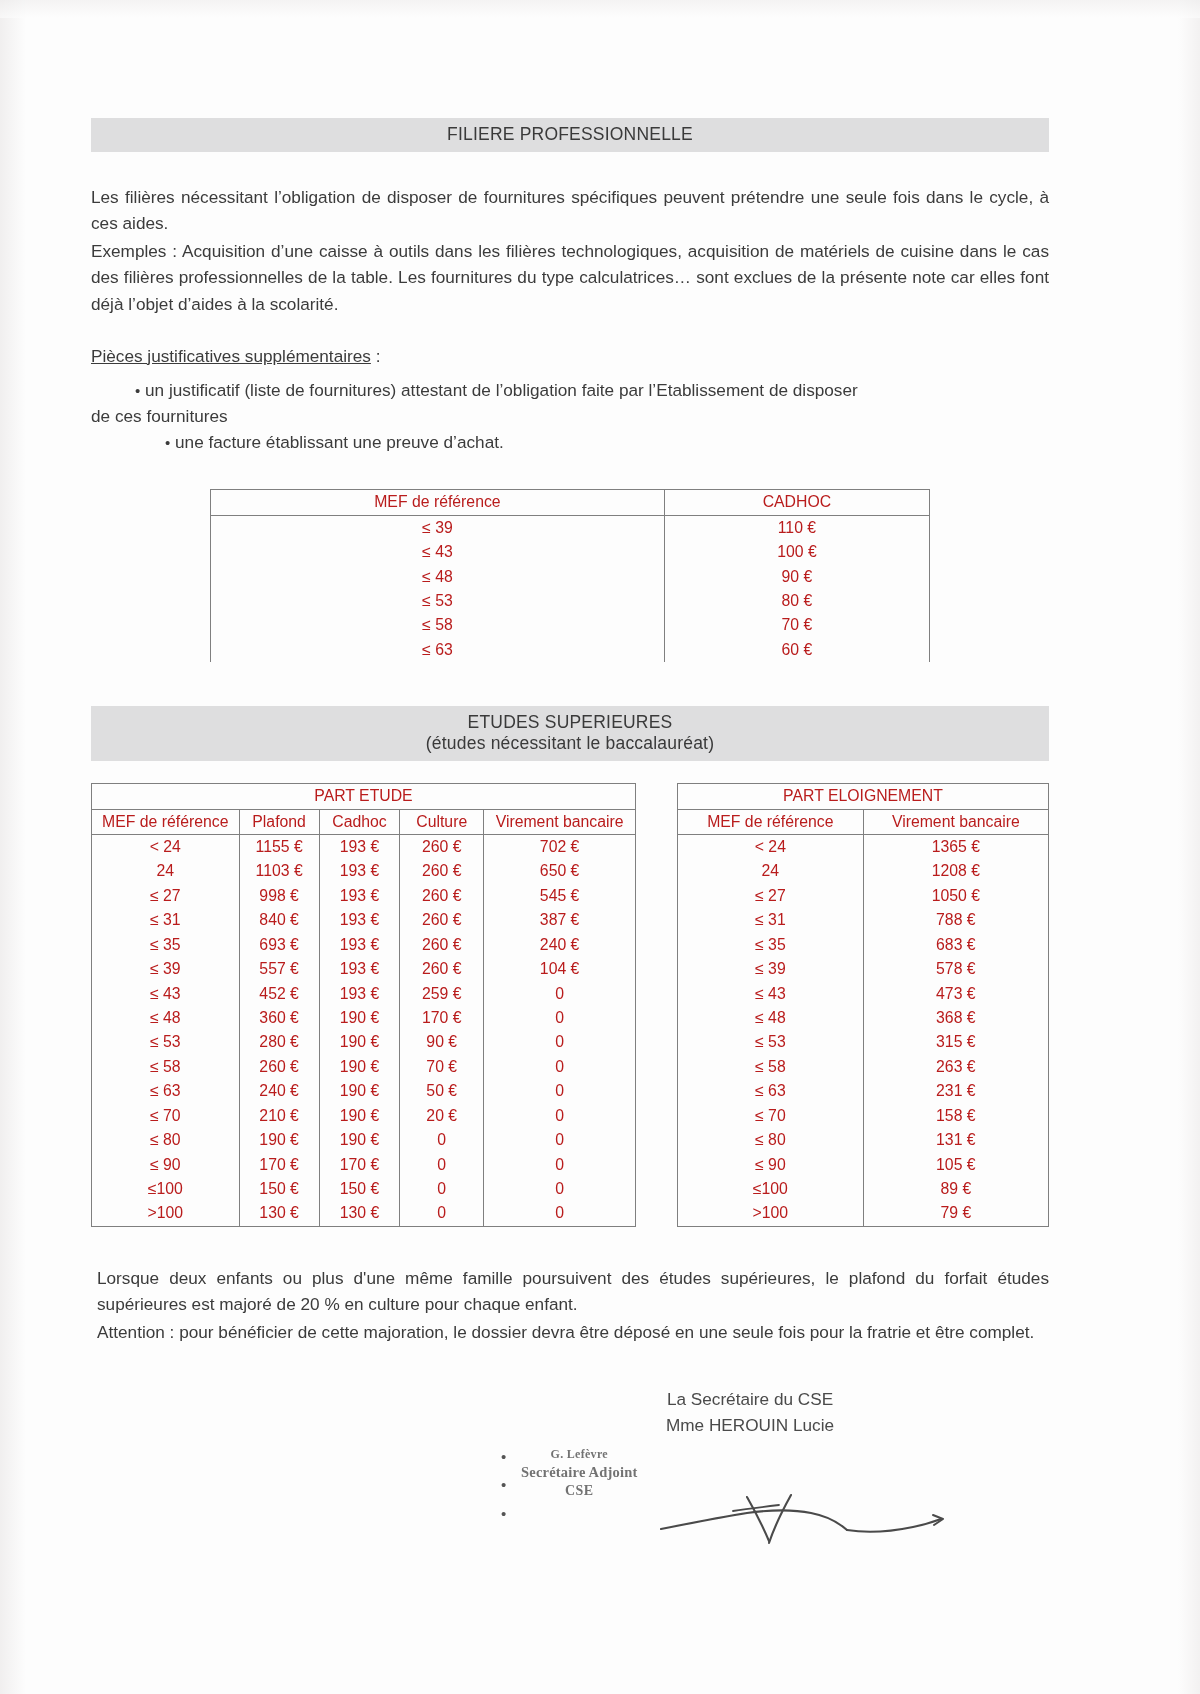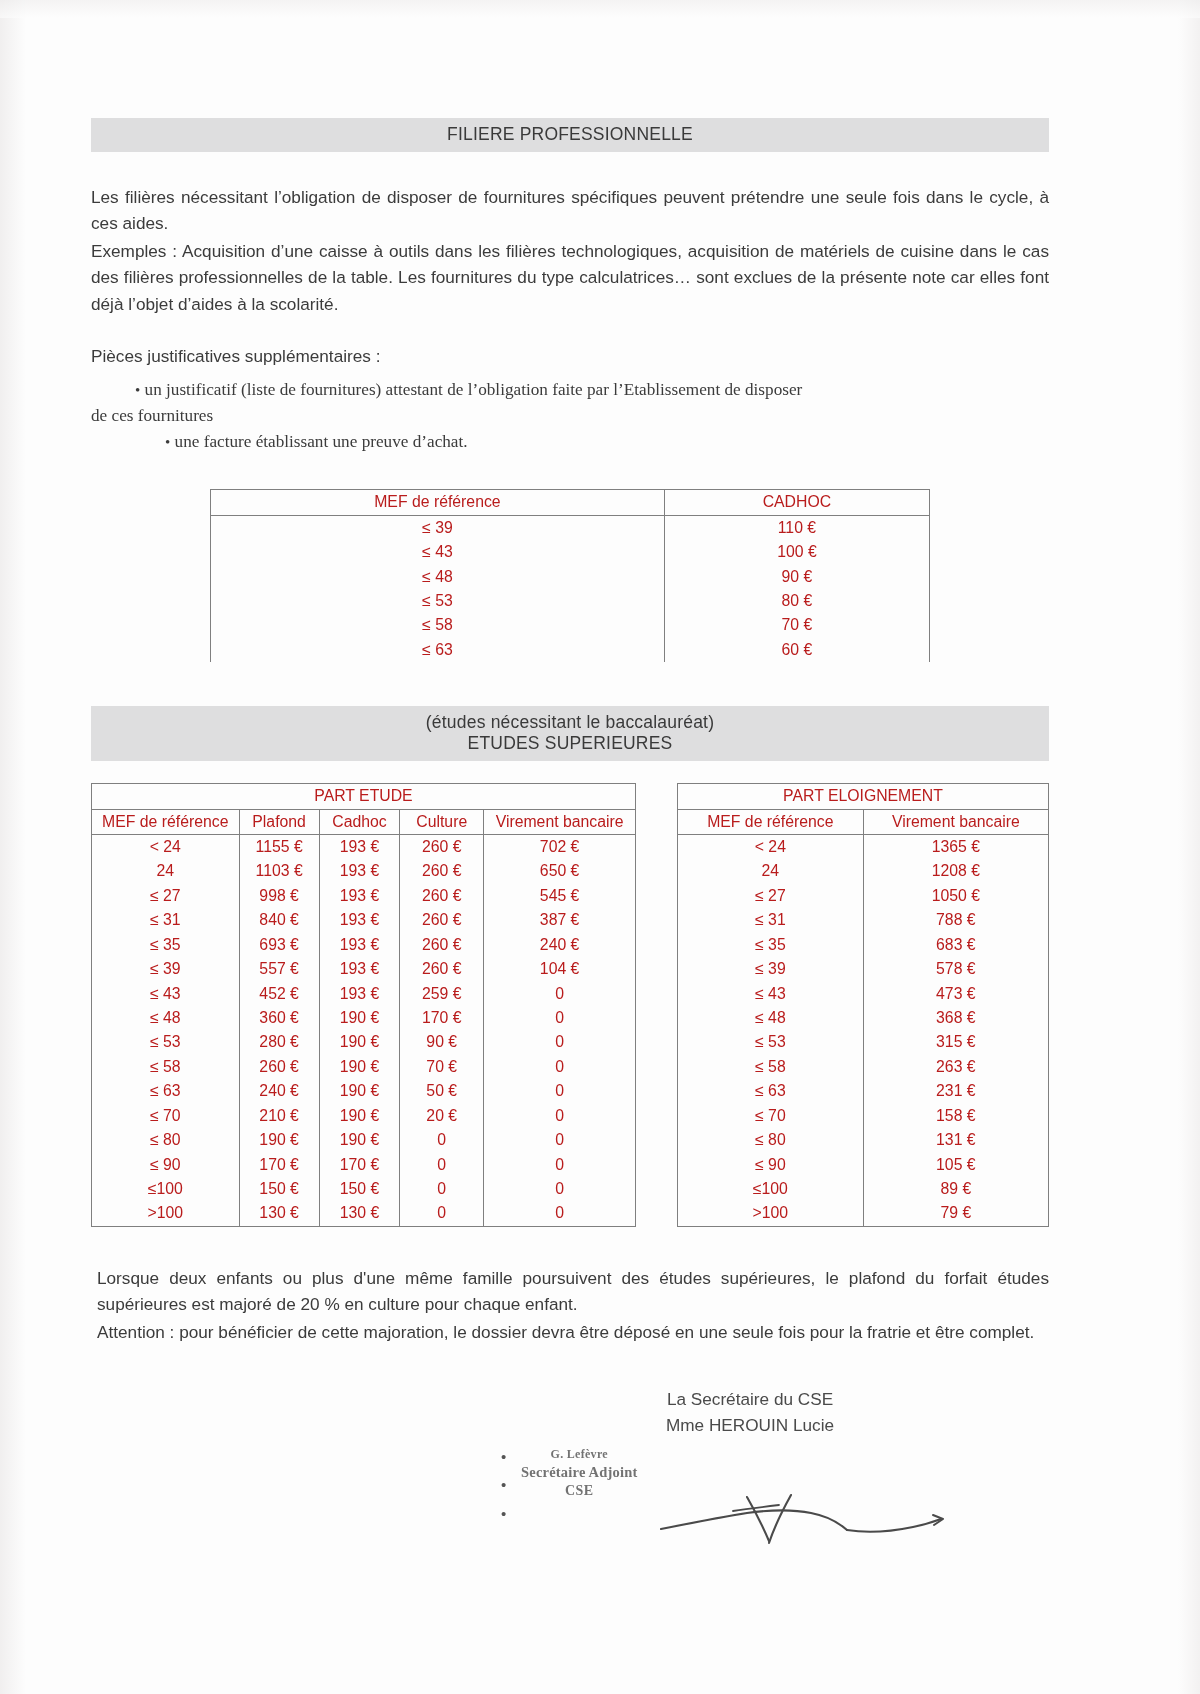--- a/index.html
+++ b/index.html
@@ -55,26 +55,25 @@
   }
   .band .line2 { display: block; }
   .para {
     font-size: 17.2px;
     line-height: 1.52;
     text-align: justify;
     color: #3b3b3b;
     margin: 0;
   }
   .b { font-weight: normal; }
-  .u { }
+  .u { text-decoration: underline; }
   .bullet-row {
     font-size: 17.2px;
     line-height: 1.52;
     color: #3b3b3b;
-    font-family: Liberation Serif, serif;
   }
   .indent-1 { padding-left: 62px; text-indent: -18px; }
   .indent-2 { padding-left: 92px; text-indent: -18px; }
   .dot { font-size: 15px; }
 
   
   table {
     border-collapse: collapse;
     font-size: 15.8px;
     color: #b91c1c;
@@ -226,22 +225,22 @@
         </tr>
         <tr>
           <td>≤ 63</td>
           <td>60 €</td>
         </tr>
       </tbody>
     </table>
 
     <div style="height:44px"></div>
     <div class="band">
+      <span class="line2">ETUDES SUPERIEURES</span>
       <span class="line2">(études nécessitant le baccalauréat)</span>
-      <span class="line2">ETUDES SUPERIEURES</span>
     </div>
 
     <div style="height:22px"></div>
     <div class="two-tables">
 
       <table class="etude">
         <tbody>
           <tr>
             <td colspan="5">PART ETUDE</td>
           </tr>

